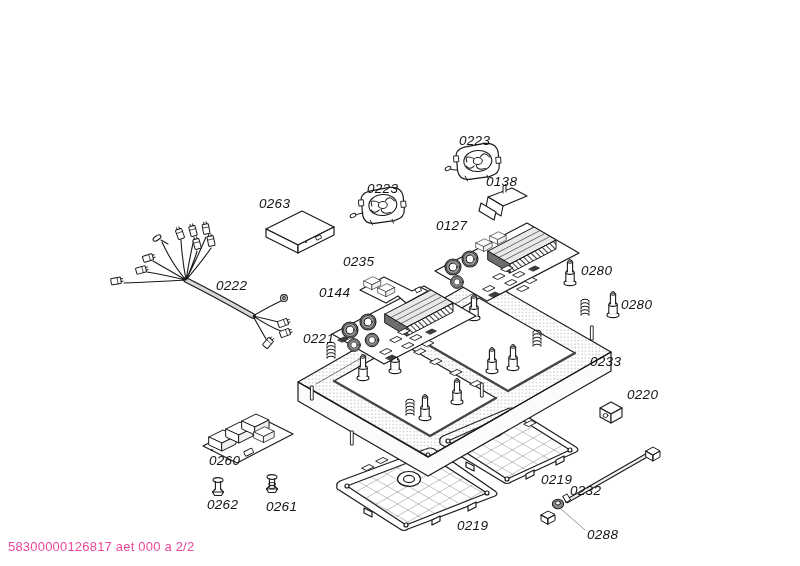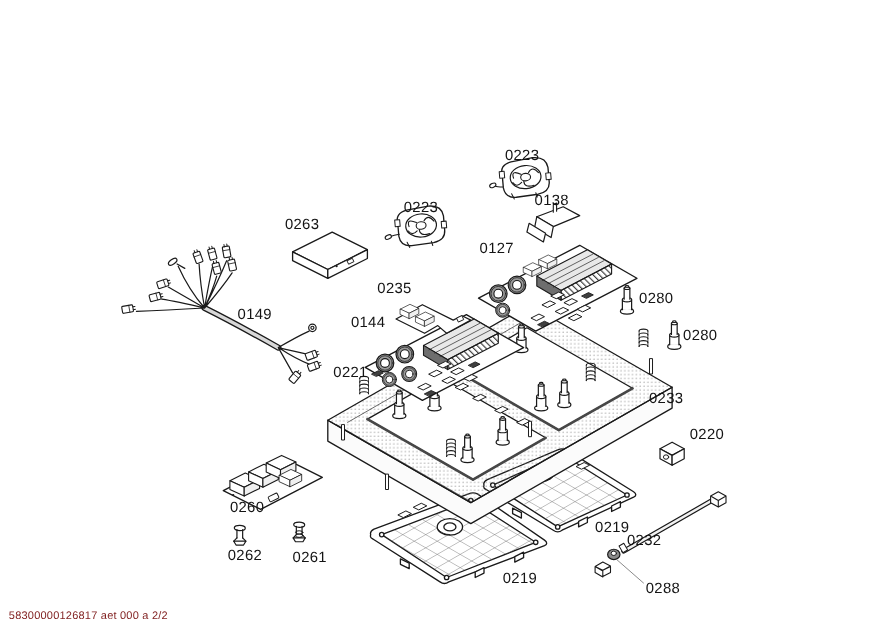--- a/index.html
+++ b/index.html
@@ -1,20 +1,20 @@
 <!DOCTYPE html>
 <html><head>
 <meta charset="utf-8">
 <style>
   html,body{margin:0;padding:0;background:#fff;}
   #stage{position:relative;width:800px;height:566px;background:#ffffff;overflow:hidden;
          font-family:"Liberation Sans",sans-serif;}
   #art{position:absolute;left:0;top:0;}
-  .lbl{position:absolute;font-size:13.5px;color:#141414;letter-spacing:.3px;white-space:nowrap;}
-  .footer{position:absolute;font-size:10px;color:#7f1d1d;letter-spacing:.2px;white-space:nowrap;margin-top:16px;}
+  .lbl{position:absolute;font-size:13.5px;color:#141414;letter-spacing:.3px;white-space:nowrap;font-style:italic;}
+  .footer{position:absolute;font-size:13px;color:#ec4899;letter-spacing:.2px;white-space:nowrap;}
 </style>
 </head>
 <body>
 
 <div id="stage">
 
 <svg id="art" width="800" height="566" viewBox="0 0 800 566" stroke-linejoin="round" stroke-linecap="round">
   <defs>
     <pattern id="stip" patternUnits="userSpaceOnUse" width="3.5" height="3.5">
       <circle cx="1" cy="1" r="0.55" fill="#8f8f8f"></circle>
@@ -323,21 +323,21 @@
 
   <div class="lbl" style="left:459px;top:133px">0223</div>
   <div class="lbl" style="left:486px;top:174px">0138</div>
   <div class="lbl" style="left:259px;top:196px">0263</div>
   <div class="lbl" style="left:367px;top:181px">0223</div>
   <div class="lbl" style="left:436px;top:218px">0127</div>
   <div class="lbl" style="left:343px;top:254px">0235</div>
   <div class="lbl" style="left:319px;top:285px">0144</div>
   <div class="lbl" style="left:581px;top:263px">0280</div>
   <div class="lbl" style="left:621px;top:297px">0280</div>
-  <div class="lbl" style="left:216px;top:278px">0149</div>
+  <div class="lbl" style="left:216px;top:278px">0222</div>
   <div class="lbl" style="left:303px;top:331px">0221</div>
   <div class="lbl" style="left:590px;top:354px">0233</div>
   <div class="lbl" style="left:627px;top:387px">0220</div>
   <div class="lbl" style="left:209px;top:453px">0260</div>
   <div class="lbl" style="left:207px;top:497px">0262</div>
   <div class="lbl" style="left:266px;top:499px">0261</div>
   <div class="lbl" style="left:541px;top:472px">0219</div>
   <div class="lbl" style="left:457px;top:518px">0219</div>
   <div class="lbl" style="left:570px;top:483px">0232</div>
   <div class="lbl" style="left:587px;top:527px">0288</div>

